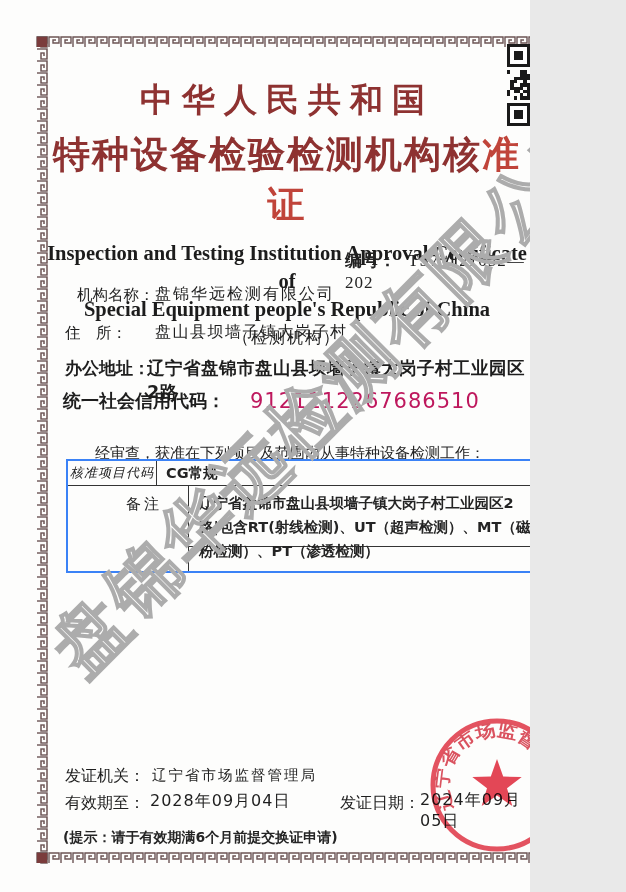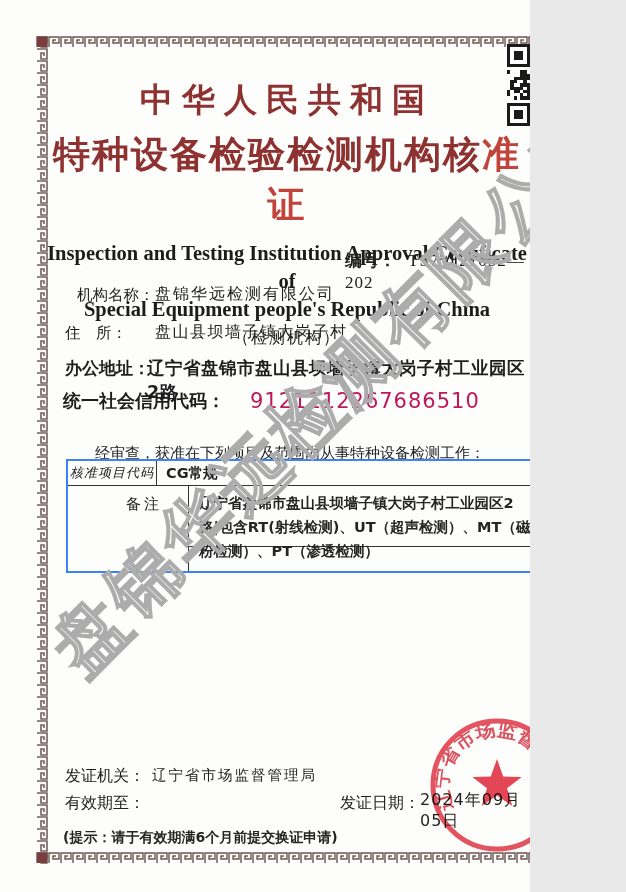--- a/index.html
+++ b/index.html
@@ -343,20 +343,21 @@
         <div class="remark-text">辽宁省盘锦市盘山县坝墙子镇大岗子村工业园区2路|包含RT(射线检测)、UT（超声检测）、MT（磁粉检测）、PT（渗透检测）</div>
         <div class="remark-empty"></div>
       </div>
     </div>
   </div>
 
   <div class="abs flabel footer-line" style="left:65px;top:766px;font-size:16px;">发证机关：</div>
   <div class="abs fvalue kai footer-line" style="left:152px;top:766px;font-size:14.5px;letter-spacing:2px;">辽宁省市场监督管理局</div>
 
   <div class="abs flabel footer-line" style="left:65px;top:793px;font-size:16px;">有效期至：</div>
+  <div class="abs fvalue footer-line" style="left:150px;top:791px;font-size:16px;letter-spacing:1px;">2028年09月04日</div>
 
   <div class="abs flabel footer-line" style="left:340px;top:793px;font-size:16px;">发证日期：</div>
   <div class="abs fvalue footer-line" style="left:420px;top:790px;font-size:16px;letter-spacing:1px;">2024年09月05日</div>
 
   <div class="abs note">(提示：请于有效期满6个月前提交换证申请)</div>
 
   <div class="abs watermark">盘锦华远检测有限公司</div>
 
   <svg class="abs seal" width="146" height="146">
     <circle cx="73" cy="73" r="64" fill="none" stroke="#e34050" stroke-width="5"></circle>

